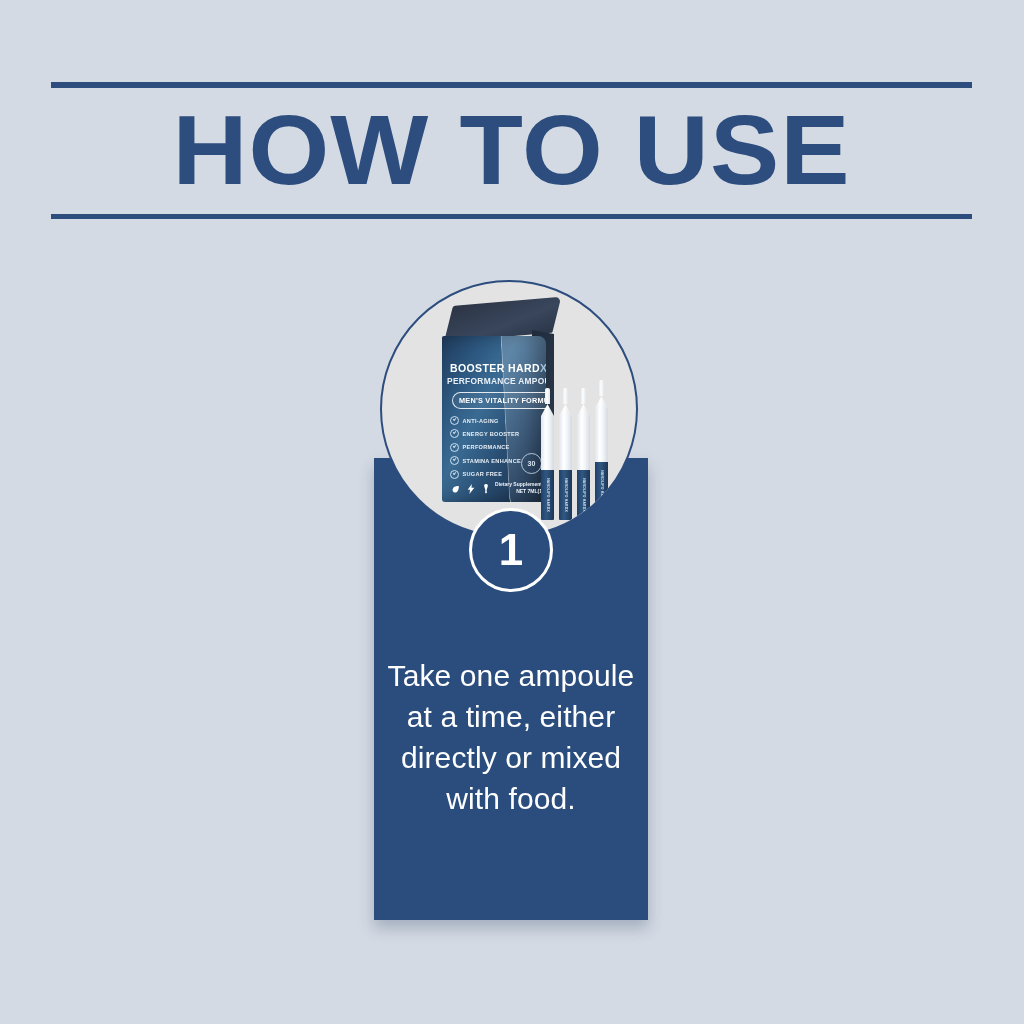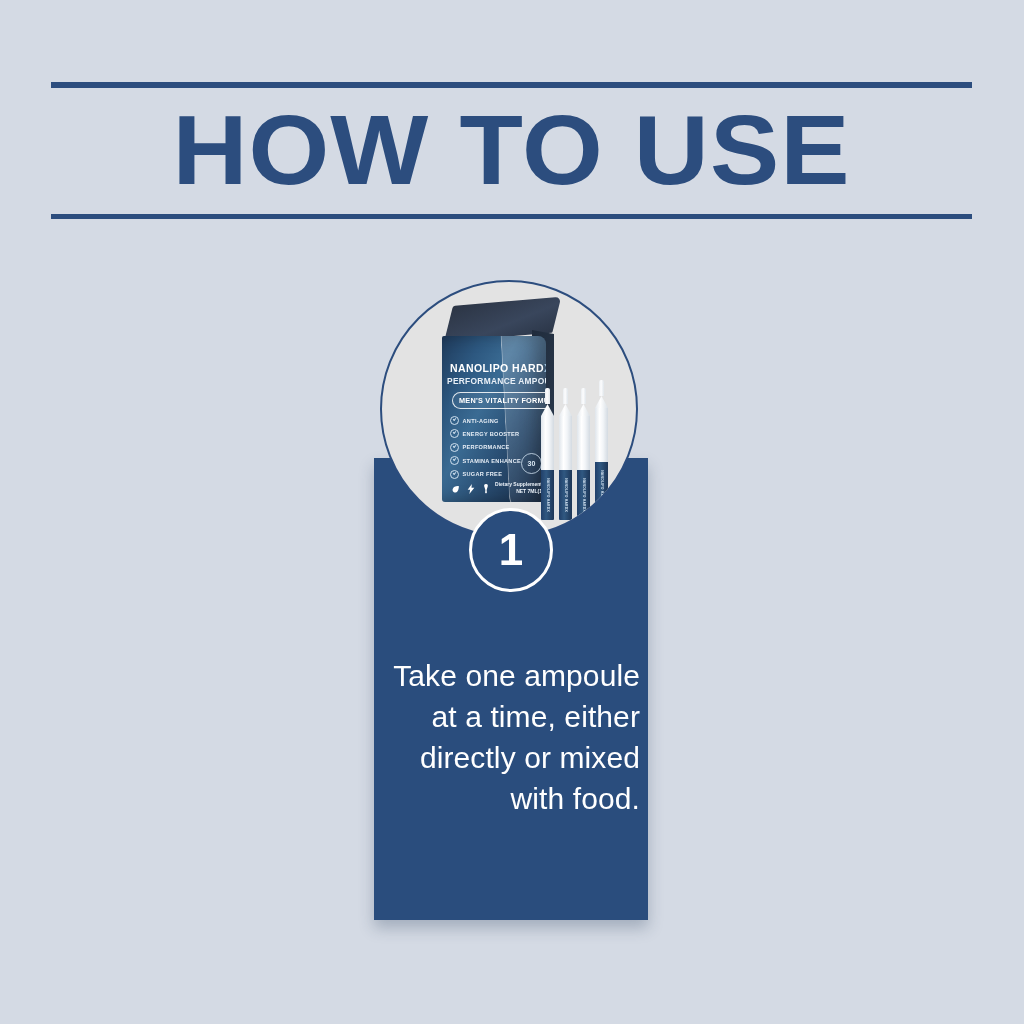--- a/index.html
+++ b/index.html
@@ -314,21 +314,21 @@
 
   
   .body-text {
     position: absolute;
     left: 8px;
     top: 375px;
     width: 258px;
     color: #ffffff;
     font-size: 30px;
     line-height: 41px;
-    text-align: right;
+    text-align: center;
     letter-spacing: 0.1px;
   }
 </style>
 </head>
 <body>
 
 <div class="header">
   <div class="rule top"></div>
   <div class="title">HOW TO USE</div>
   <div class="rule bottom"></div>
@@ -340,21 +340,21 @@
 
   <div class="circle">
 
     <div class="product">
       <div class="box-top"></div>
       <div class="box-side"></div>
 
       <div class="box-front">
         <div class="gloss"></div>
 
-        <div class="brand"><span>NANOLIPO HARD</span><span class="x">X</span></div>
+        <div class="brand"><span>BOOSTER HARD</span><span class="x">X</span></div>
 
         <div class="subbrand">PERFORMANCE AMPOULES</div>
 
         <div class="banner">MEN'S VITALITY FORMULA</div>
 
         <div class="features">
           <div class="feat">
             <span class="check"></span>
             <span>ANTI-AGING</span>
           </div>

